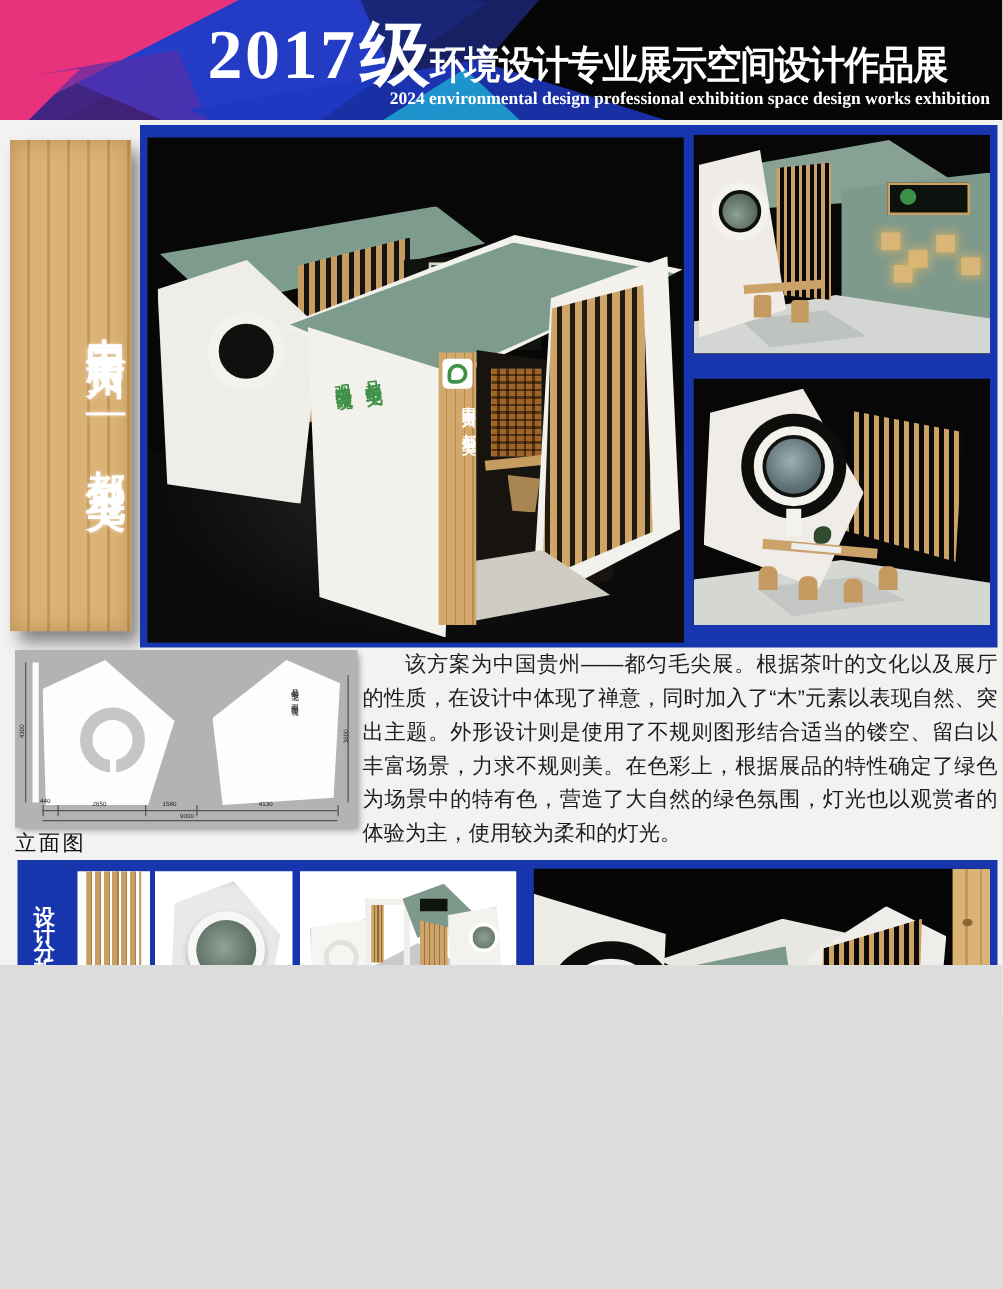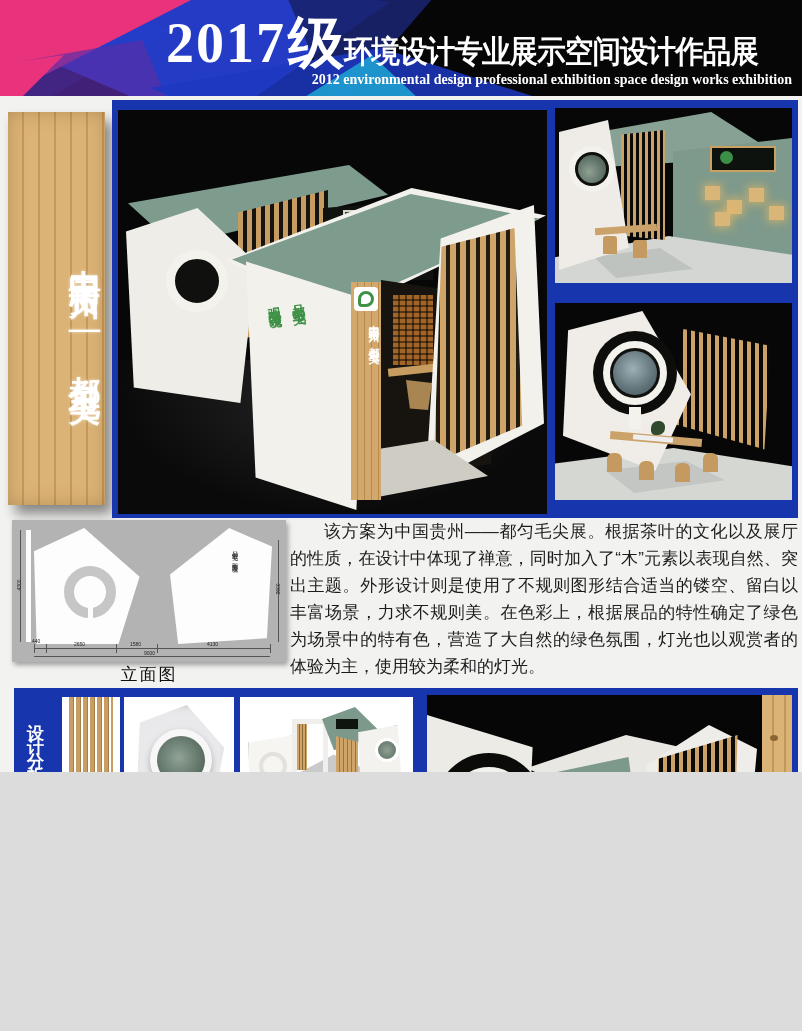--- a/index.html
+++ b/index.html
@@ -142,21 +142,21 @@
     clip-path:polygon(0 20%,38% 0,80% 42%,64% 100%,2% 100%);}
   .e-ring{position:absolute;left:52px;top:46px;width:52px;height:52px;border-radius:50%;
     border:10px solid #c6c6c6;box-sizing:border-box;background:#fdfdfd;}
   .e-ring::after{content:"";position:absolute;left:14px;top:30px;width:5px;height:14px;background:#fdfdfd;}
   .e-wall-r{position:absolute;left:158px;top:8px;width:102px;height:116px;background:#fdfdfd;
     clip-path:polygon(0 40%,58% 0,100% 16%,95% 95%,8% 100%);}
   .e-walltext{position:absolute;left:218px;top:26px;height:78px;writing-mode:vertical-rl;text-orientation:upright;
     font-size:6px;color:#333;letter-spacing:1px;font-family:"Liberation Serif","DejaVu Serif",serif;}
   .dim{position:absolute;background:#555;}
   .dim-lbl{position:absolute;font-size:5px;color:#222;white-space:nowrap;}
-  .elev-caption{position:absolute;left:12px;top:663px;width:274px;text-align:center;
+  .elev-caption{position:absolute;left:12px;top:663px;width:274px;text-align:left;
     font-size:17px;color:#111;letter-spacing:2px;}
   .desc{position:absolute;left:290px;top:518px;width:508px;height:168px;color:#1c1c1c;}
   .desc-head{font-size:17px;margin:2px 0 4px 0;}
   .desc-body{font-size:17px;line-height:27px;text-indent:2em;margin:0;text-align:justify;}
 
   
   .bottom-panel{position:absolute;left:14px;top:688px;width:784px;height:310px;background:#1735ad;}
   .analysis{position:absolute;left:10px;top:22px;writing-mode:vertical-rl;text-orientation:upright;
     color:#fff;font-size:17px;font-weight:bold;letter-spacing:14px;}
   .panel-white{position:absolute;background:#fff;overflow:hidden;}
@@ -287,21 +287,21 @@
     <div class="geo g4"></div>
     <div class="geo g5"></div>
     <div class="geo g6"></div>
     <div class="geo g7"></div>
     <div class="geo g8"></div>
     <div class="hdr-title">
       <span class="t-year">2017</span>
       <span class="t-grade">级</span>
       <span class="t-rest">环境设计专业展示空间设计作品展</span>
     </div>
-    <div class="hdr-sub">2012 environmental design professional exhibition space design works exhibition</div>
+    <div class="hdr-sub">2024 environmental design professional exhibition space design works exhibition</div>
   </header>
 
   <aside class="wood-banner">
     <div class="wood-text">中国贵州——都匀毛尖</div>
   </aside>
 
   <section class="top-panel">
 
     <div class="render main-render">
       <div class="m-ground"></div>

